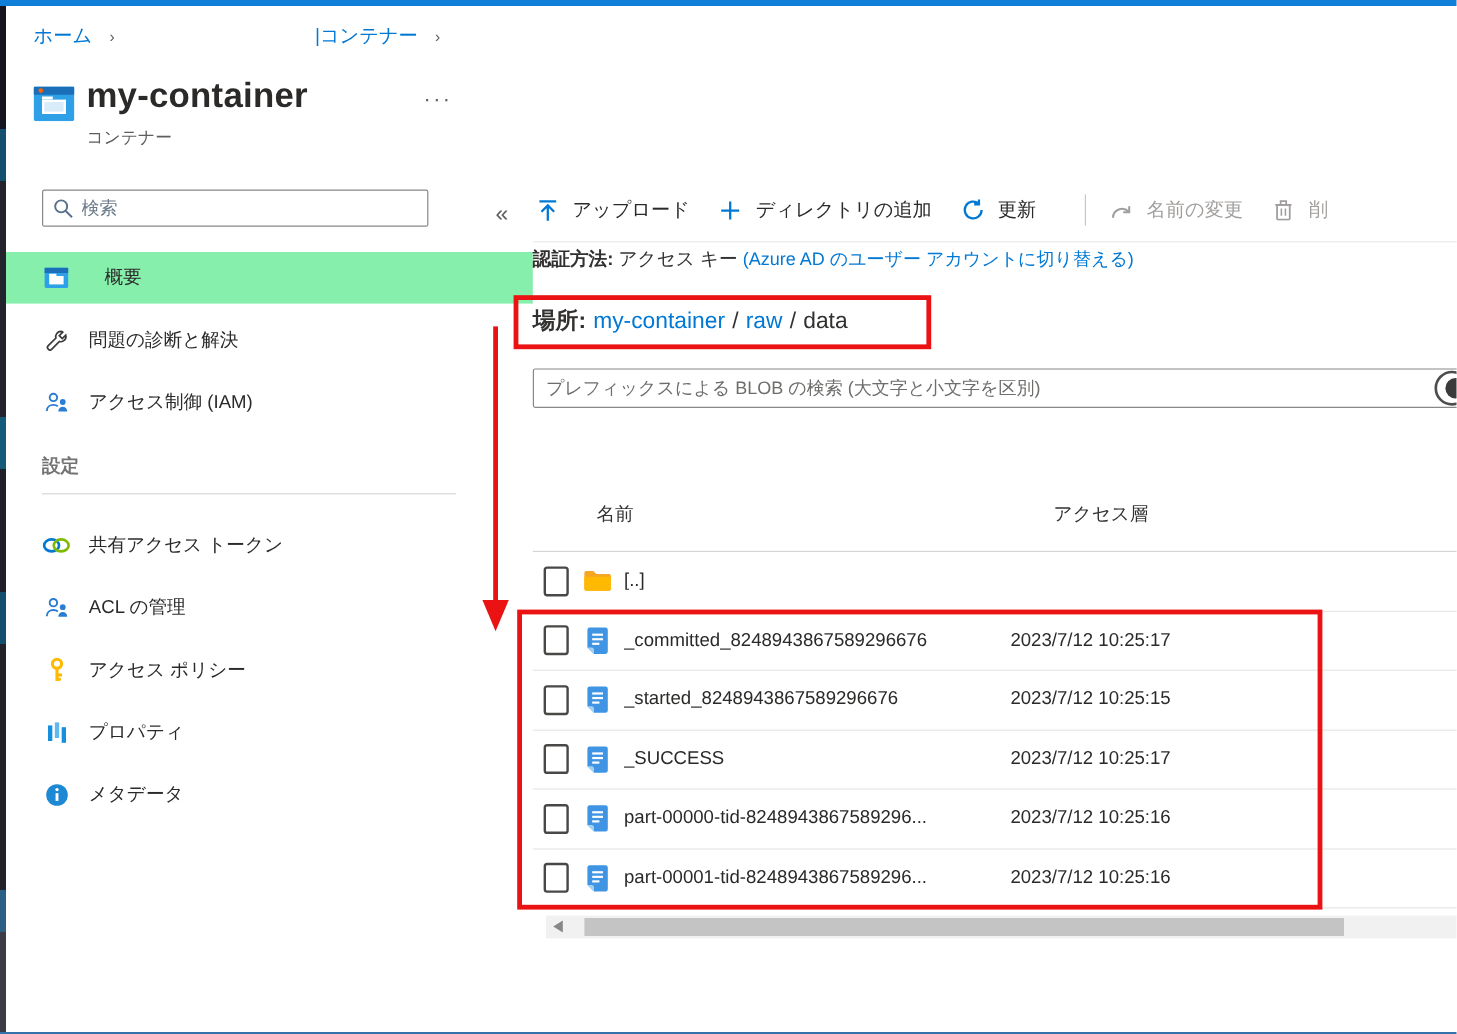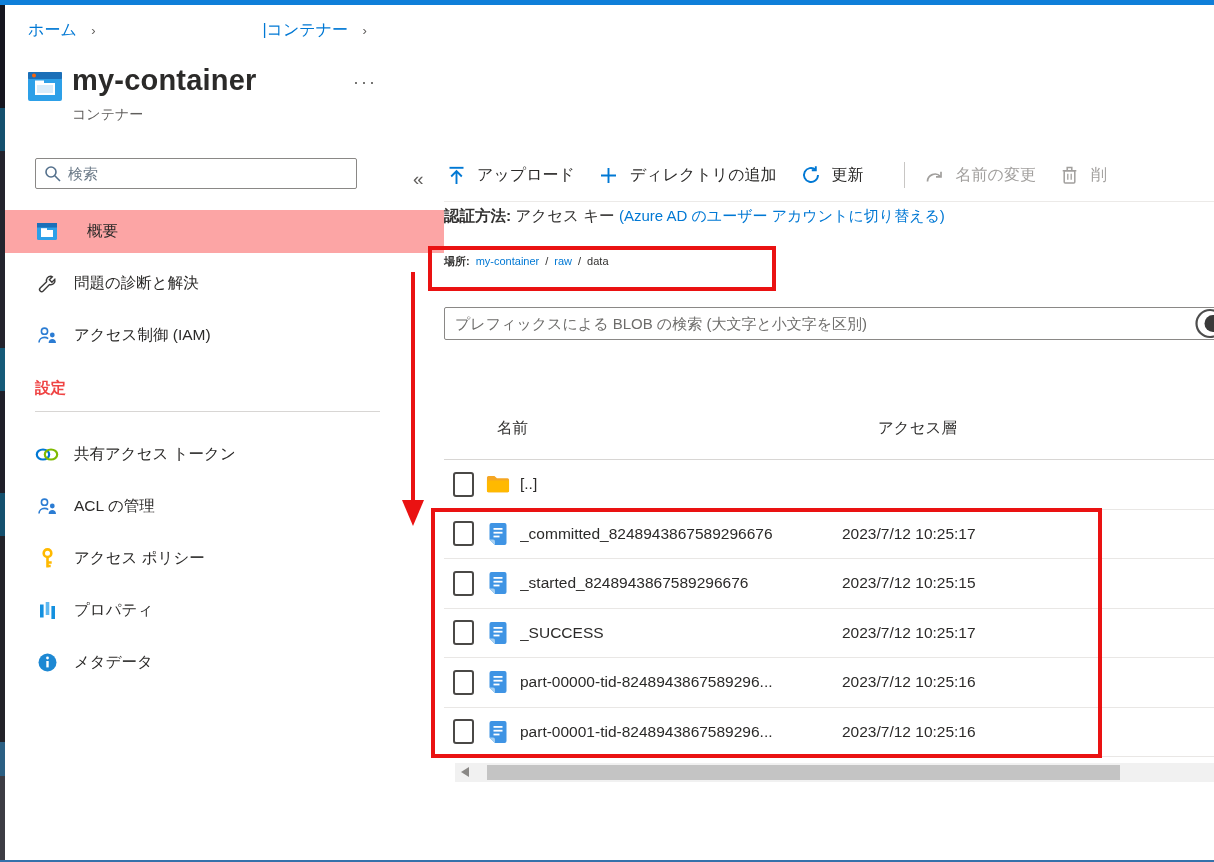--- a/index.html
+++ b/index.html
@@ -31,36 +31,36 @@
   .sidebar { position:absolute; left:5px; top:150px; width:439px; }
   .side-search-wrap { position:relative; margin:8px 0 0 30px; width:322px; }
   .side-search { width:322px; height:31px; border:1px solid #8a8886; border-radius:2px; padding:0 8px 0 32px;
     font-size:15px; font-family:inherit; color:#323130; outline:none; }
   .side-search::placeholder { color:#6b7a88; }
   .search-ic { position:absolute; left:9px; top:7px; }
   .collapse { position:absolute; left:378px; top:10px; font-size:19px; color:#605e5c; cursor:pointer; }
   .side-list { margin-top:21px; }
   .side-item { height:43px; display:flex; align-items:center; padding-left:30px; gap:15px;
     font-size:15.5px; color:#2b2a29; cursor:pointer; margin-bottom:9px; }
-  .side-item.selected { background:#fca5a5;gap:28px; }
-  .side-section { margin:21px 0 0 30px; font-size:15.5px; font-weight:bold; color:#ef4444; }
+  .side-item.selected { background:#86efac;gap:28px; }
+  .side-section { margin:21px 0 0 30px; font-size:15.5px; font-weight:bold; color:#737373; }
   .side-divider { margin:12px 0 6px 30px; width:345px; border-bottom:1px solid #d8d6d4; }
   .ic { display:inline-flex; width:24px; justify-content:center; align-items:center; flex:none; }
 
   
   .toolbar { position:absolute; left:444px; top:158px; width:770px; height:34px; display:flex; align-items:center; }
   .tb-item { display:flex; align-items:center; gap:9px; font-size:16px; color:#2b2a29; cursor:pointer; white-space:nowrap; }
   .tb-item.disabled { color:#a19f9d; cursor:default; }
   .tb-sep { width:1px; height:26px; background:#c8c6c4; margin:0 18px; flex:none; }
   .toolbar-underline { position:absolute; left:444px; top:201px; width:770px; border-bottom:1px solid #eceae8; }
 
   .auth-line { position:absolute; left:444px; top:206px; font-size:15.5px; }
   .auth-label { font-weight:bold; }
   .auth-link { color:#0078d4; font-size:15px; cursor:pointer; }
-  .loc-line { position:absolute; left:444px; top:254px; font-size:11px; }
+  .loc-line { position:absolute; left:444px; top:254px; font-size:19px; }
   .loc-label { font-weight:bold; margin-right:6px; }
   .loc-seg-link { color:#0078d4; cursor:pointer; }
   .loc-seg { color:#323130; }
   .loc-line span { margin-right:6px; }
 
   .blob-search { position:absolute; left:444px; top:307px; width:886px; height:33px; border:1.5px solid #8a8886;
     border-radius:2px; font-size:15px; font-family:inherit; padding:0 10px; color:#323130; outline:none; }
   .blob-search::placeholder { color:#6e6d6b; }
   .toggle-wrap { position:absolute; left:1194px; top:307px; width:20px; height:33px; overflow:hidden; }
 

